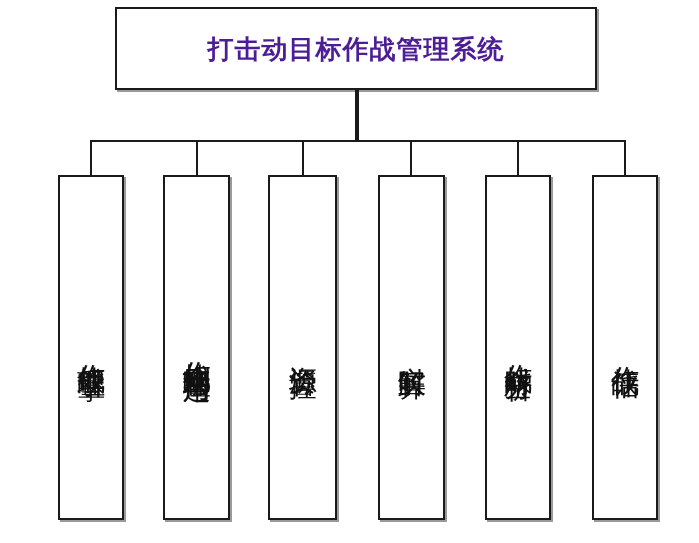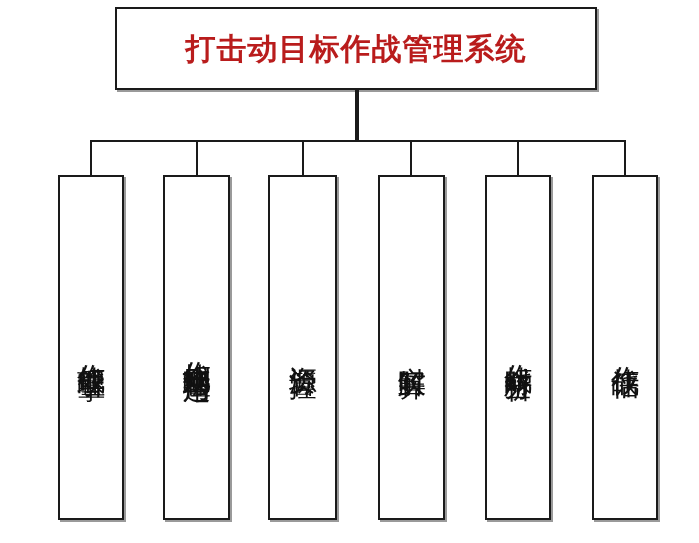--- a/index.html
+++ b/index.html
@@ -29,23 +29,23 @@
     height: 83px;
     box-sizing: border-box;
     border: 2px solid #1a1a1a;
     background: #ffffff;
     box-shadow: 2px 2px 0 0 #9a9a9a;
     display: flex;
     align-items: center;
     justify-content: center;
   }
   .root-label {
-    font-size: 30px;
+    font-size: 26px;
     font-weight: bold;
-    color: #b91c1c;
+    color: #4c1d95;
     letter-spacing: 1px;
     line-height: 1;
     white-space: nowrap;
   }
 
   
   .trunk {
     position: absolute;
     left: 355px;
     top: 89px;

